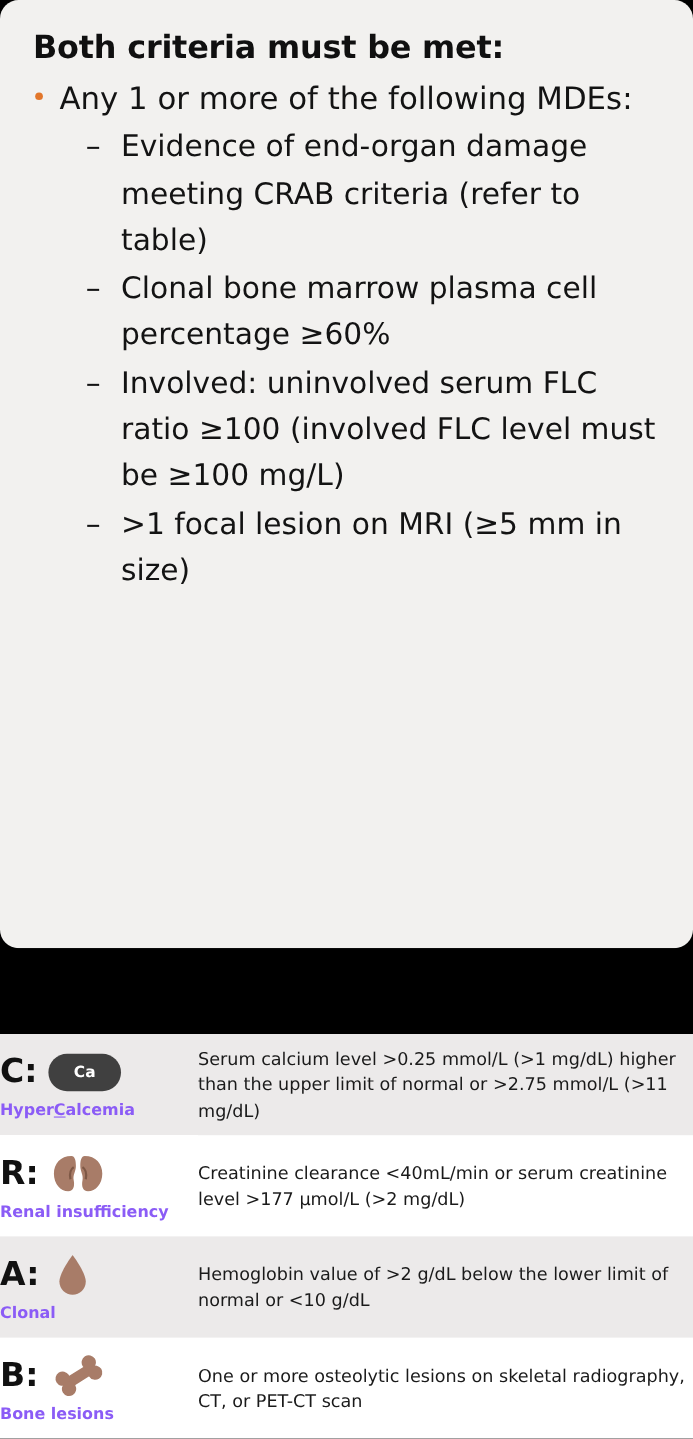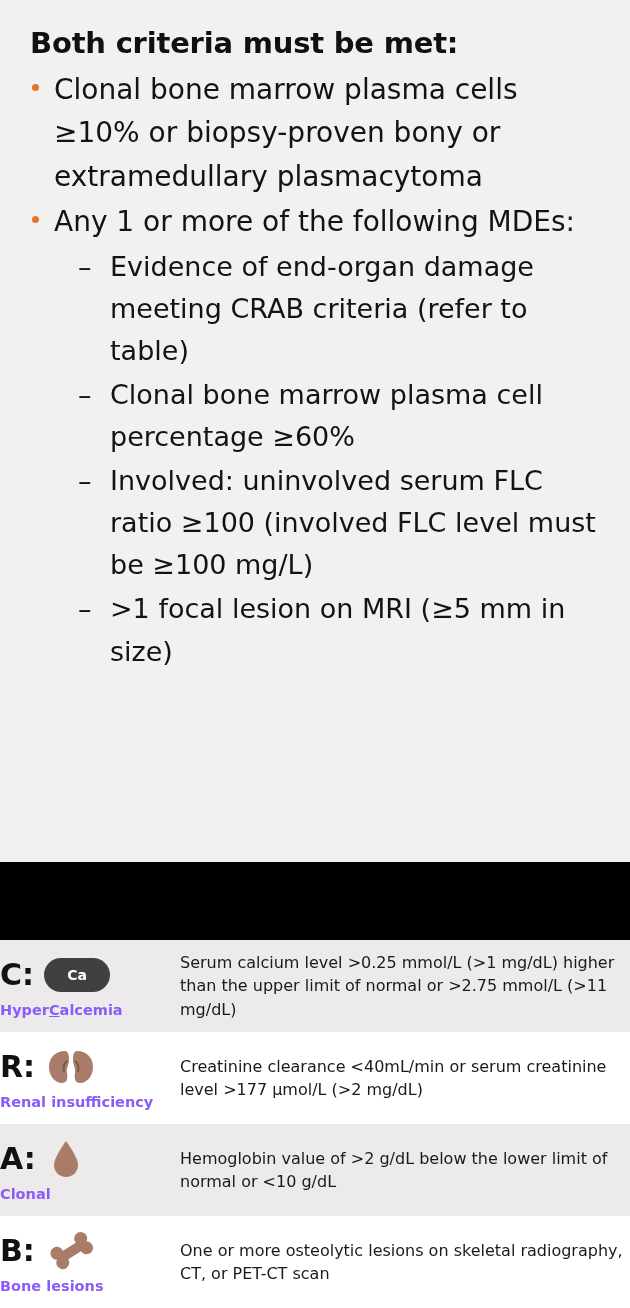--- a/index.html
+++ b/index.html
@@ -20,20 +20,21 @@
     background: #000000;
   }
 
   
   .criteria-panel {
     background: #f2f1ef;
     padding: 26px 22px 18px 22px;
     box-sizing: border-box;
     width: 630px;
     height: 862px;
+    border-radius: 17px;
   }
   .criteria-title {
     font-size: 29px;
     font-weight: bold;
     color: #101010;
     margin: 0 0 8px 8px;
     letter-spacing: -0.2px;
   }
   ul.bullets {
     list-style: none;
@@ -160,24 +161,20 @@
 </style>
 </head>
 <body>
 
 <div class="page">
 
   <div class="criteria-panel">
     <div class="criteria-title">Both criteria must be met:</div>
 
     <ul class="bullets">
-      <li>
-        <span class="dot"></span>
-        <span>Clonal bone marrow plasma cells ≥10% or biopsy-proven bony or extramedullary plasmacytoma</span>
-      </li>
       <li>
         <span class="dot"></span>
         <span>Any 1 or more of the following MDEs:</span>
         <div class="sub-wrap">
           <ul class="dashes">
             <li>
               <span class="dash">–</span>
               <span>Evidence of end-organ damage meeting CRAB criteria (refer to table)</span>
             </li>
             <li>

